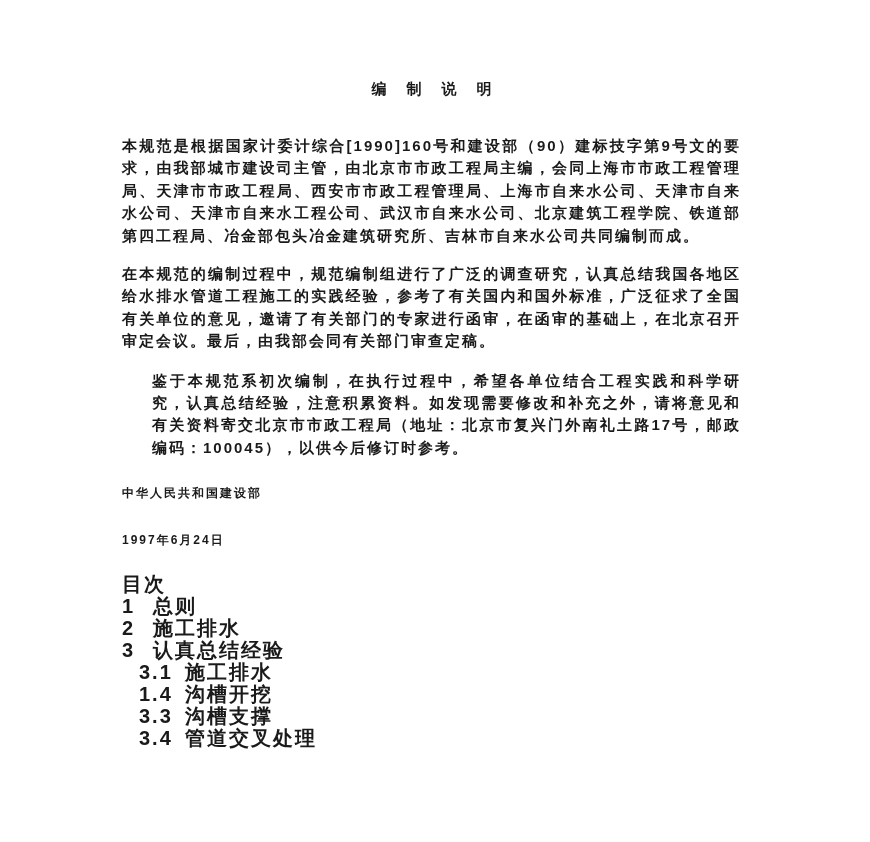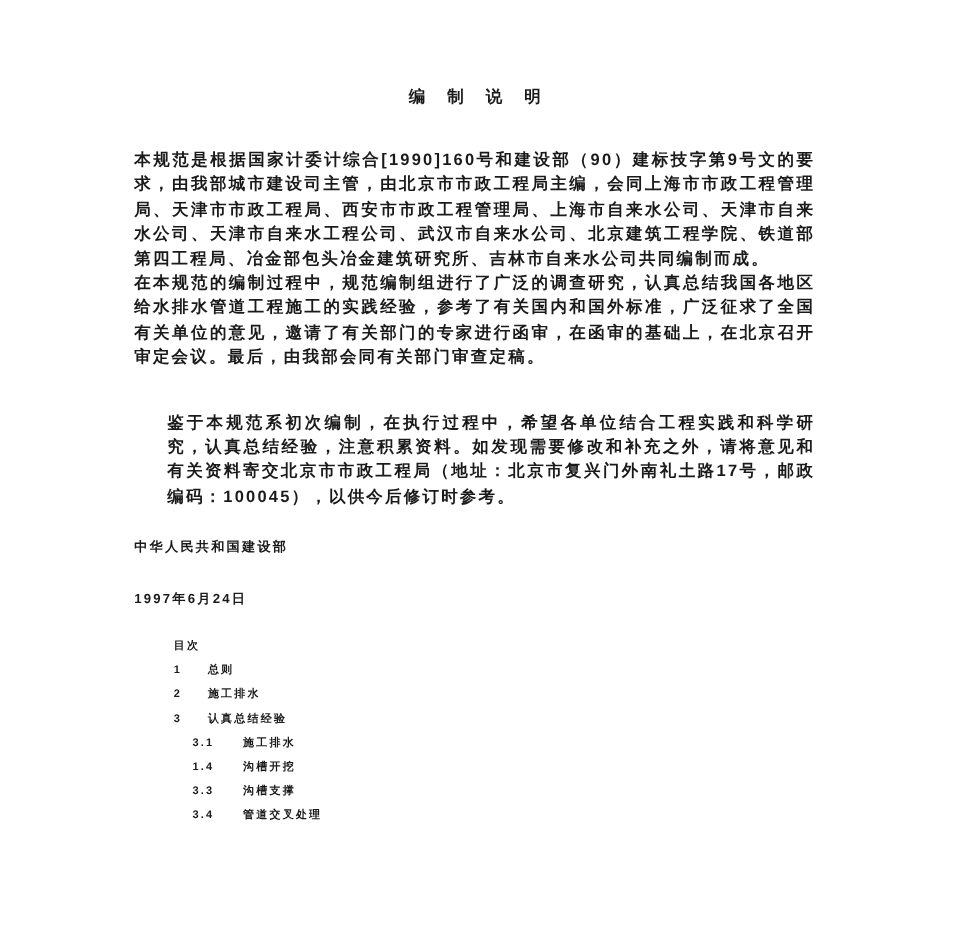--- a/index.html
+++ b/index.html
@@ -33,38 +33,37 @@
   }
   .para {
     margin: 0;
     font-size: 15px;
     font-weight: 600;
     line-height: 22.4px;
     letter-spacing: 2px;
     text-align: justify;
     color: #1a1a1a;
   }
-  .para-1 { }
-  .para-2 { margin-bottom: 37px; }
+  .para-1 { margin-bottom: 16px; }
+  .para-2 { margin-bottom: 17px; }
   .para-3 { margin-bottom: 23px; margin-left: 30px; }
   .sig-line {
     font-size: 12px;
     font-weight: 600;
     line-height: 22px;
     letter-spacing: 2px;
   }
   .signature { margin-bottom: 25px; }
   .issue-date { margin-bottom: 22px; }
   .toc-row {
-    font-size: 10px;
+    font-size: 20px;
     font-weight: 600;
     line-height: 22px;
     letter-spacing: 2px;
     white-space: nowrap;
-    margin-left: 36px;
   }
   .toc-num {
     display: inline-block;
   }
   .toc-row.lvl1 .toc-num { width: 31px; }
   .toc-row.lvl2 { padding-left: 17px; }
   .toc-row.lvl2 .toc-num { width: 46px; }
 </style>
 </head>
 <body>

